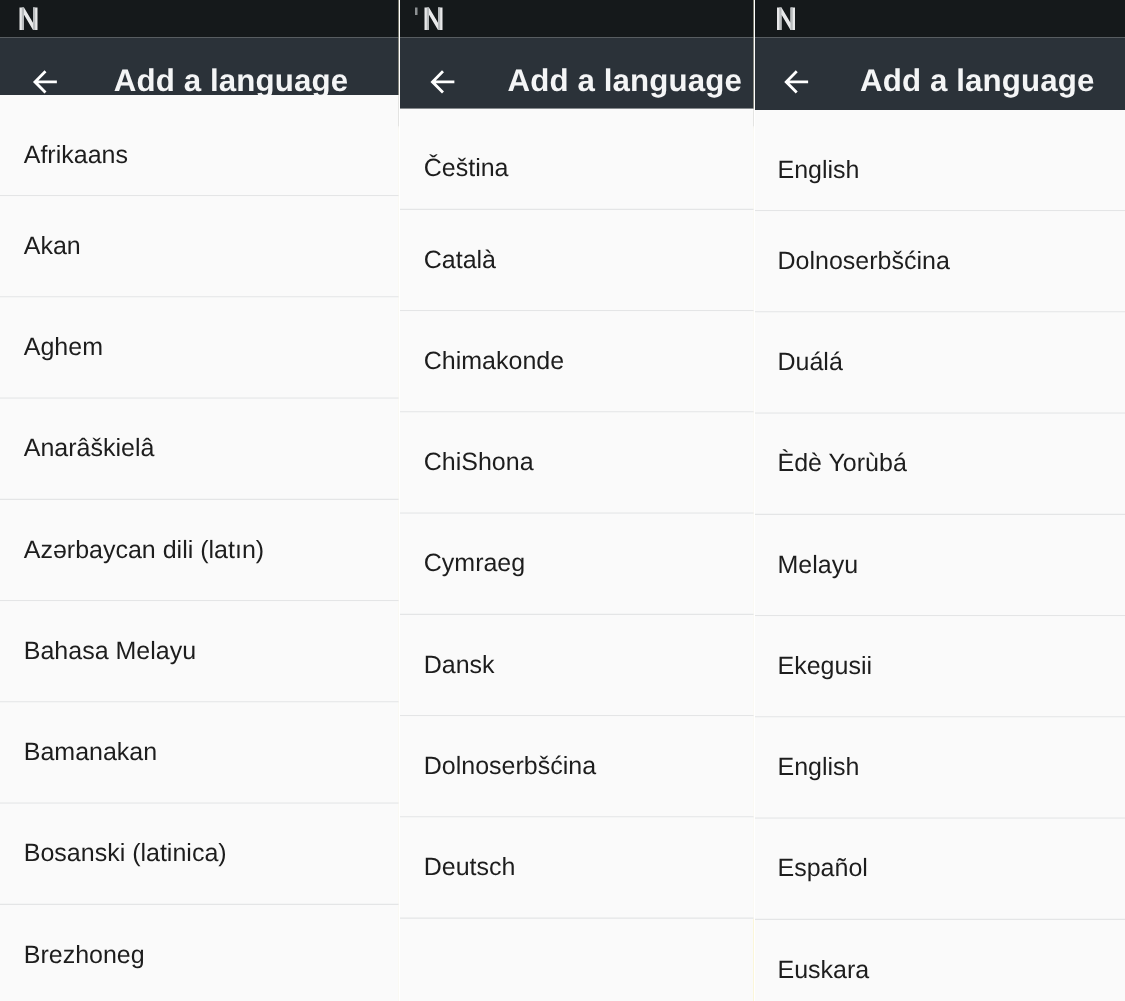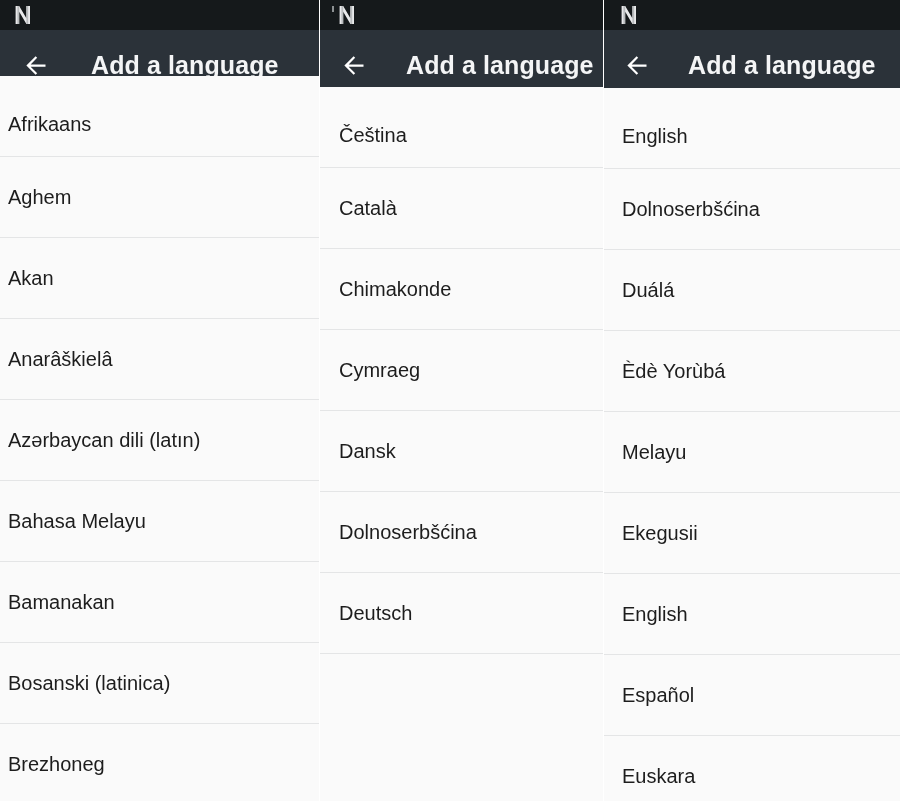--- a/index.html
+++ b/index.html
@@ -123,21 +123,21 @@
   .lang-row {
     position: relative;
     box-sizing: border-box;
     height: 81px;
     display: flex;
     align-items: center;
     background: #fafafa;
     border-bottom: 1px solid #e4e5e6;
     cursor: pointer;
   }
-  .panel-1 .lang-row { padding-left: 8px; }
+  .panel-1 .lang-row { padding-left: 19px; }
   .panel-2 .lang-row { padding-left: 19px; }
   .panel-3 .lang-row { padding-left: 18px; }
 
   .lang-label {
     font-size: 20px;
     color: #1d1d1d;
     line-height: 1;
     white-space: nowrap;
   }
 
@@ -172,24 +172,24 @@
         <path d="M20 11 L6.8 11 L12.6 5.2 L11.2 3.8 L3 12 L11.2 20.2 L12.6 18.8 L6.8 13 L20 13 Z" fill="#ffffff"></path>
       </svg>
       <span class="toolbar-title">Add a language</span>
       <div class="toolbar-shadow"></div>
     </div>
     <div class="lang-list">
       <div class="lang-row">
           <span class="lang-label">Afrikaans</span>
         </div>
       <div class="lang-row">
+          <span class="lang-label">Akan</span>
+        </div>
+      <div class="lang-row">
           <span class="lang-label">Aghem</span>
-        </div>
-      <div class="lang-row">
-          <span class="lang-label">Akan</span>
         </div>
       <div class="lang-row">
           <span class="lang-label">Anarâškielâ</span>
         </div>
       <div class="lang-row">
           <span class="lang-label">Azərbaycan dili (latın)</span>
         </div>
       <div class="lang-row">
           <span class="lang-label">Bahasa Melayu</span>
         </div>
@@ -229,20 +229,23 @@
       <div class="lang-row">
           <span class="lang-label">Čeština</span>
         </div>
       <div class="lang-row">
           <span class="lang-label">Català</span>
         </div>
       <div class="lang-row">
           <span class="lang-label">Chimakonde</span>
         </div>
       <div class="lang-row">
+          <span class="lang-label">ChiShona</span>
+        </div>
+      <div class="lang-row">
           <span class="lang-label">Cymraeg</span>
         </div>
       <div class="lang-row">
           <span class="lang-label">Dansk</span>
         </div>
       <div class="lang-row">
           <span class="lang-label">Dolnoserbšćina</span>
         </div>
       <div class="lang-row">
           <span class="lang-label">Deutsch</span>

